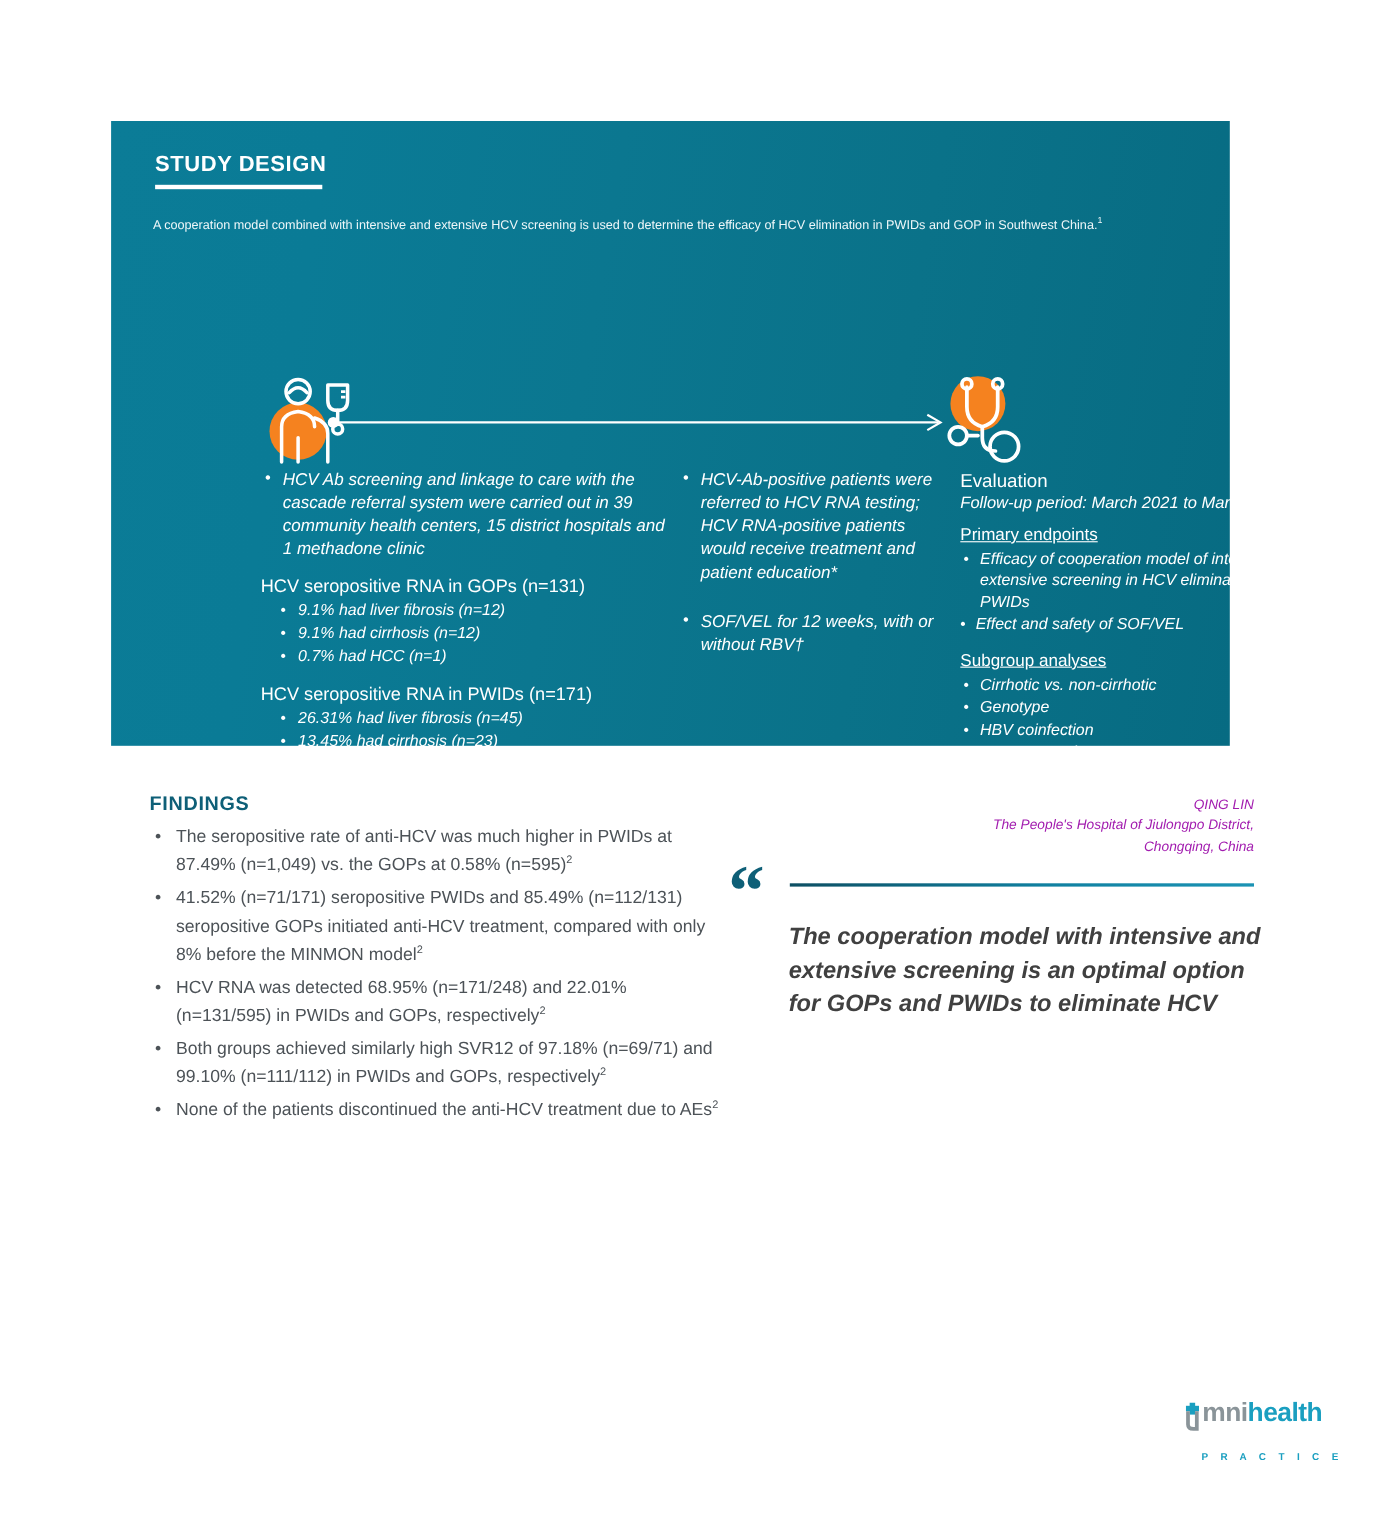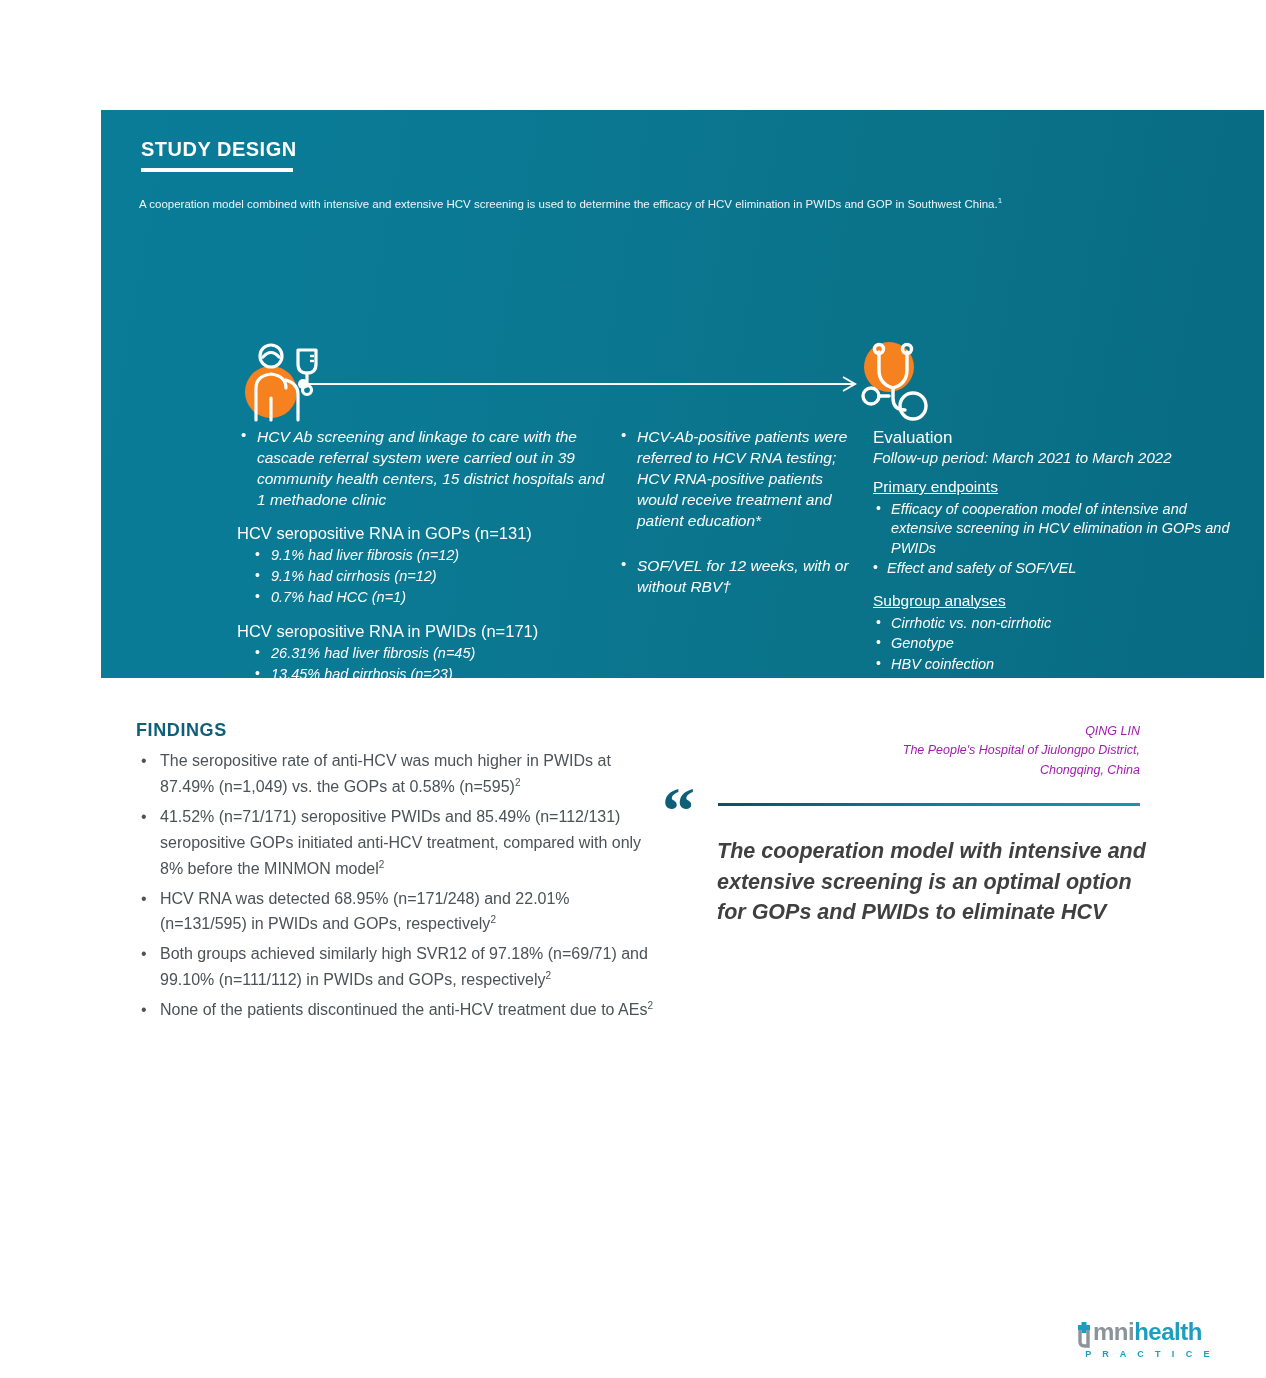--- a/index.html
+++ b/index.html
@@ -8,21 +8,21 @@
     background: #ffffff;
     font-family: "Liberation Sans", sans-serif;
     overflow: hidden;
   }
   .page { position: relative; width: 1266px; height: 1378px; background:#fff; }
 
   
   .study-panel {
     position: absolute;
     left: 101px; top: 110px;
-    width: 1163px; height: 568px;
+    width: 1017px; height: 568px;
     background: linear-gradient(100deg, #0b7c97 0%, #0a7b96 18%, #0b7790 42%, #0a7289 68%, #076b82 100%);
   }
   .panel-title {
     position: absolute; left: 40px; top: 28px;
     font-size: 20px; font-weight: bold; letter-spacing: 0.5px;
     color: #ffffff;
   }
   .panel-title-rule {
     position: absolute; left: 40px; top: 58px;
     width: 152px; height: 4px; background:#ffffff;
@@ -121,27 +121,27 @@
     width: 422px; height: 3px;
     background: linear-gradient(90deg, #0d4f63 0%, #1080a0 55%, #1b93b4 100%);
   }
   .quote-text {
     position: absolute; left: 717px; top: 836px; width: 430px;
     font-size: 21.5px; font-style: italic; font-weight: bold;
     line-height: 1.42; color:#404040;
   }
 
   
-  .logo { position: absolute; left: 1078px; top: 1320px; width: 145px; height: 52px; }
+  .logo { position: absolute; left: 1078px; top: 1273px; width: 145px; height: 52px; }
   .logo-word { font-size: 24px; font-weight: bold; letter-spacing:-0.5px; line-height:1; }
   .logo-omni { color:#8a9499; }
   .logo-health { color:#1a9fc0; }
   .logo-practice {
     color:#1a9fc0; font-size: 9px; font-weight: bold;
-    letter-spacing: 4.4px; margin-top: 5px; text-align: center;
+    letter-spacing: 4.4px; margin-top: 22px; text-align: right;
     padding-right: 2px;
   }
   .logo-row { display:flex; align-items:flex-end; }
   .logo-plus { position: relative; width: 14px; height: 22px; margin-right:1px; }
 </style>
 </head>
 <body>
 
 <div class="page">
 

